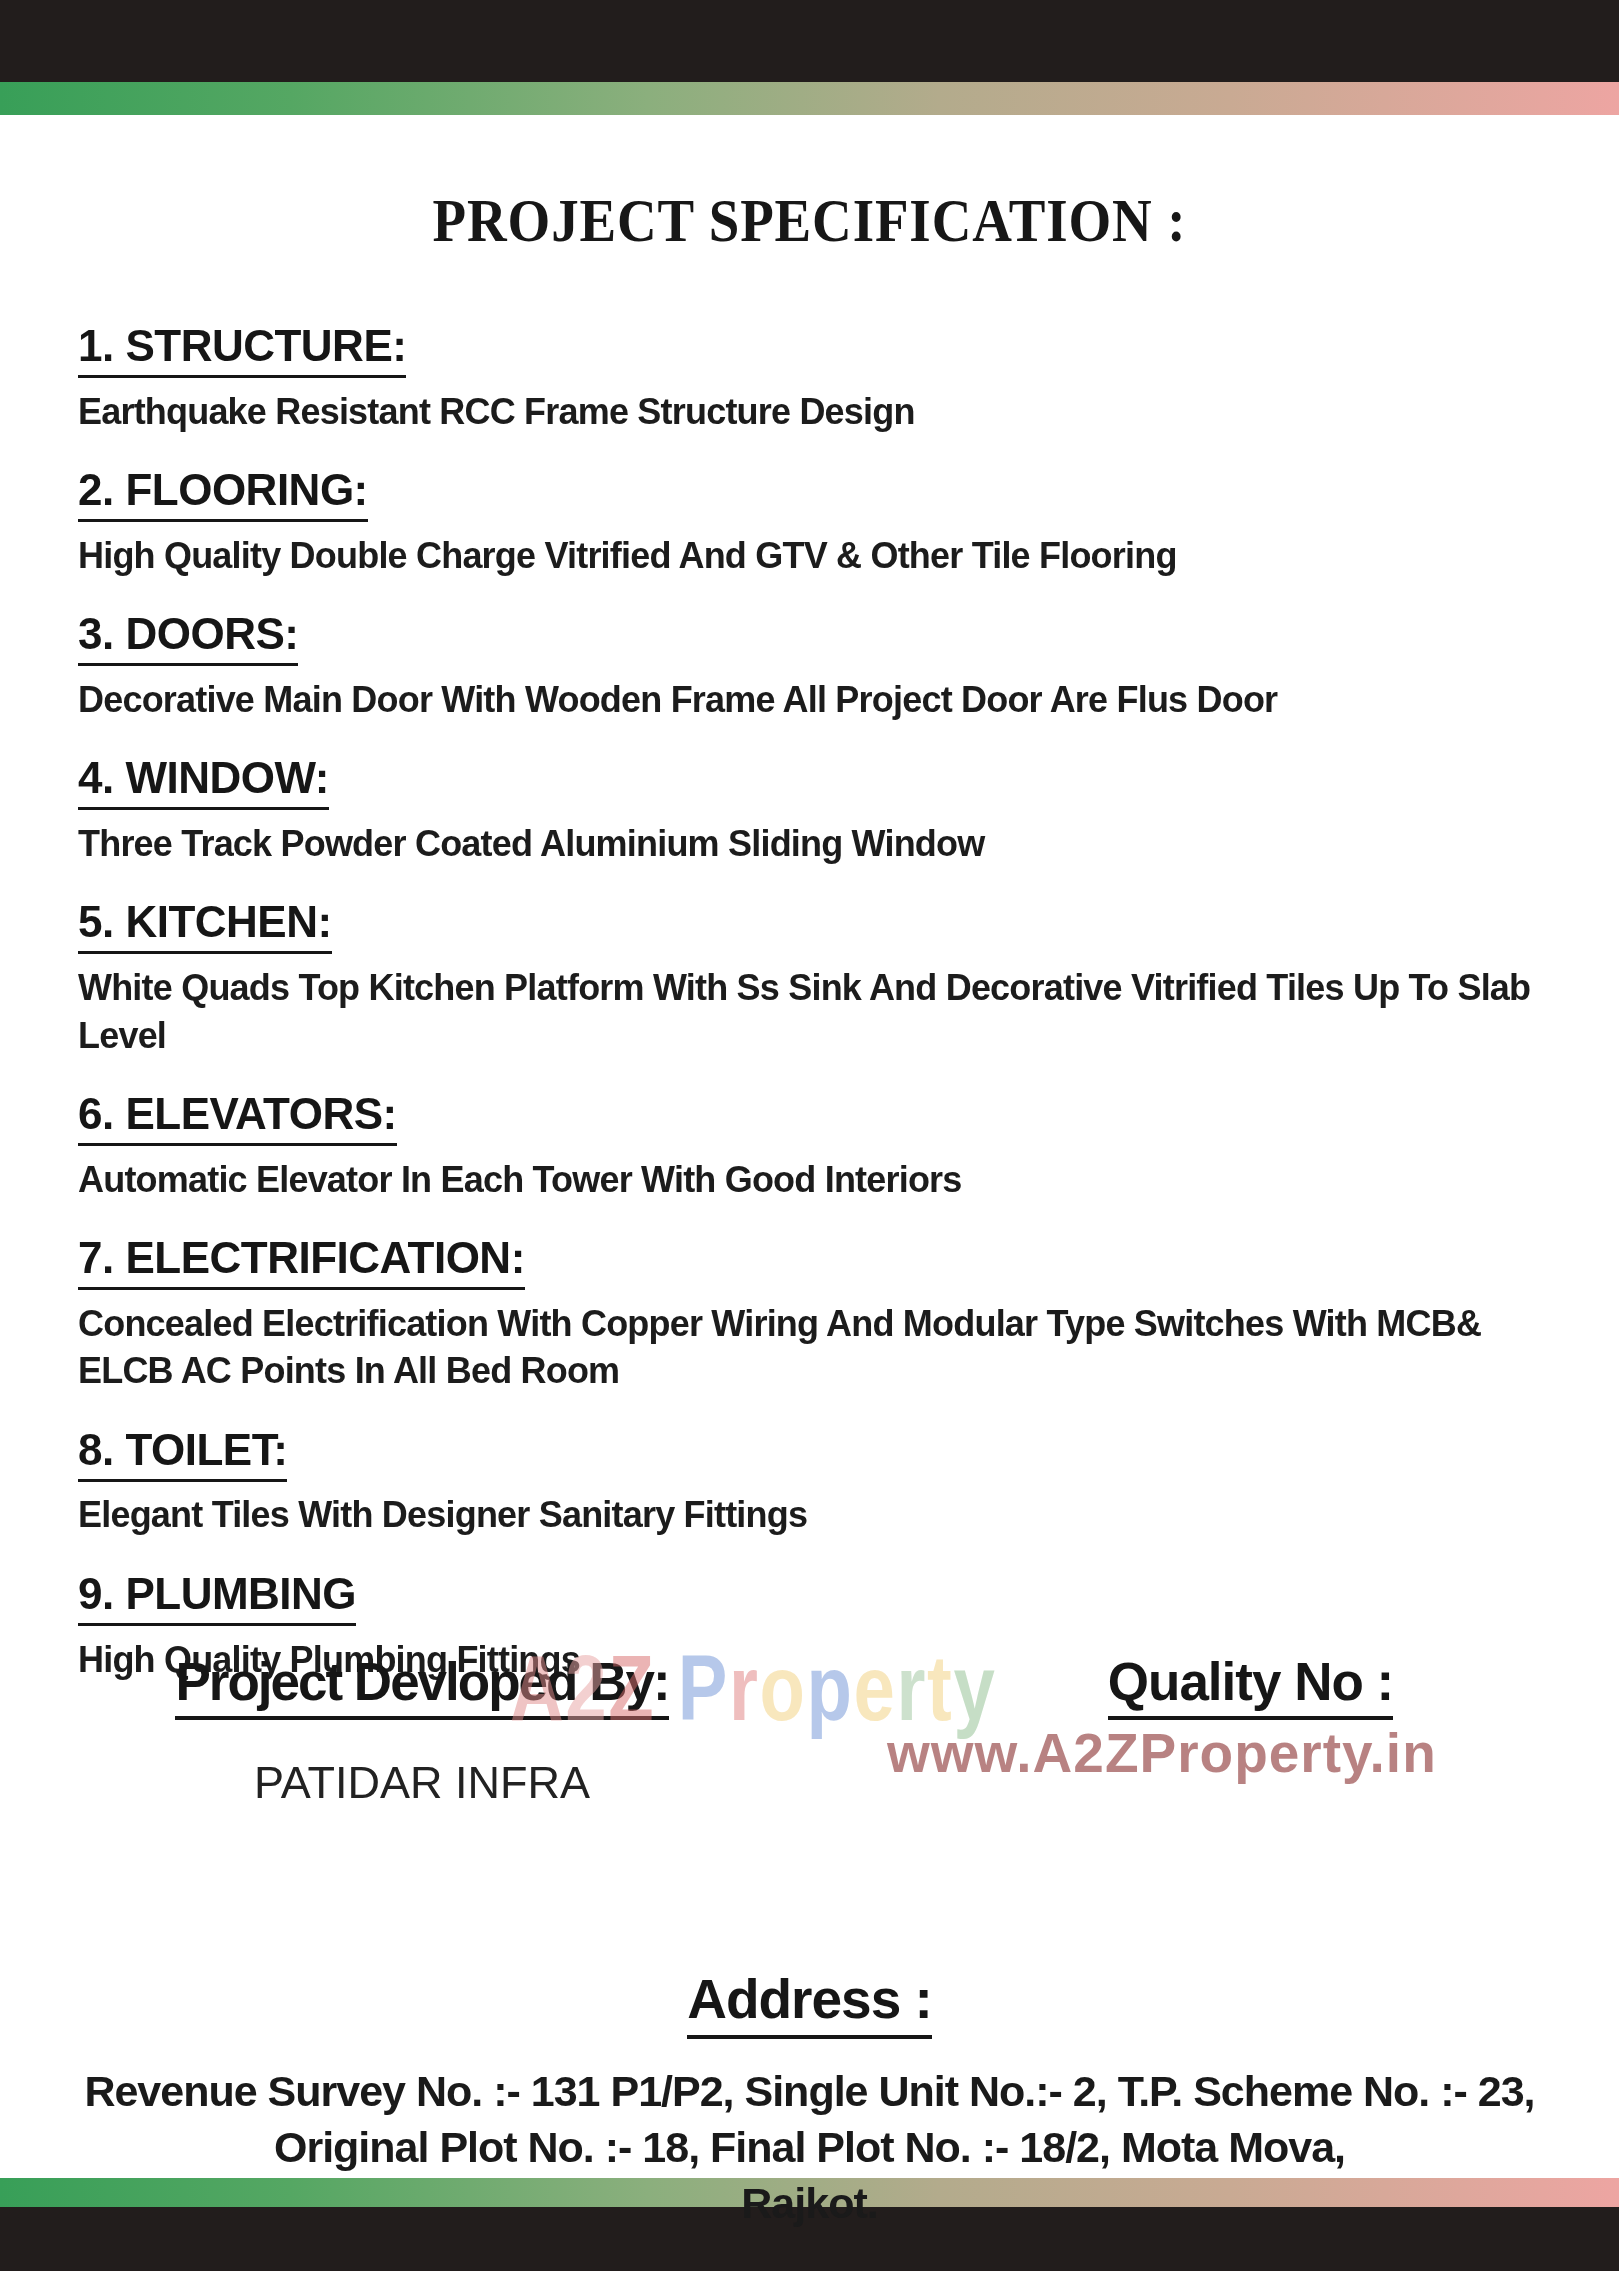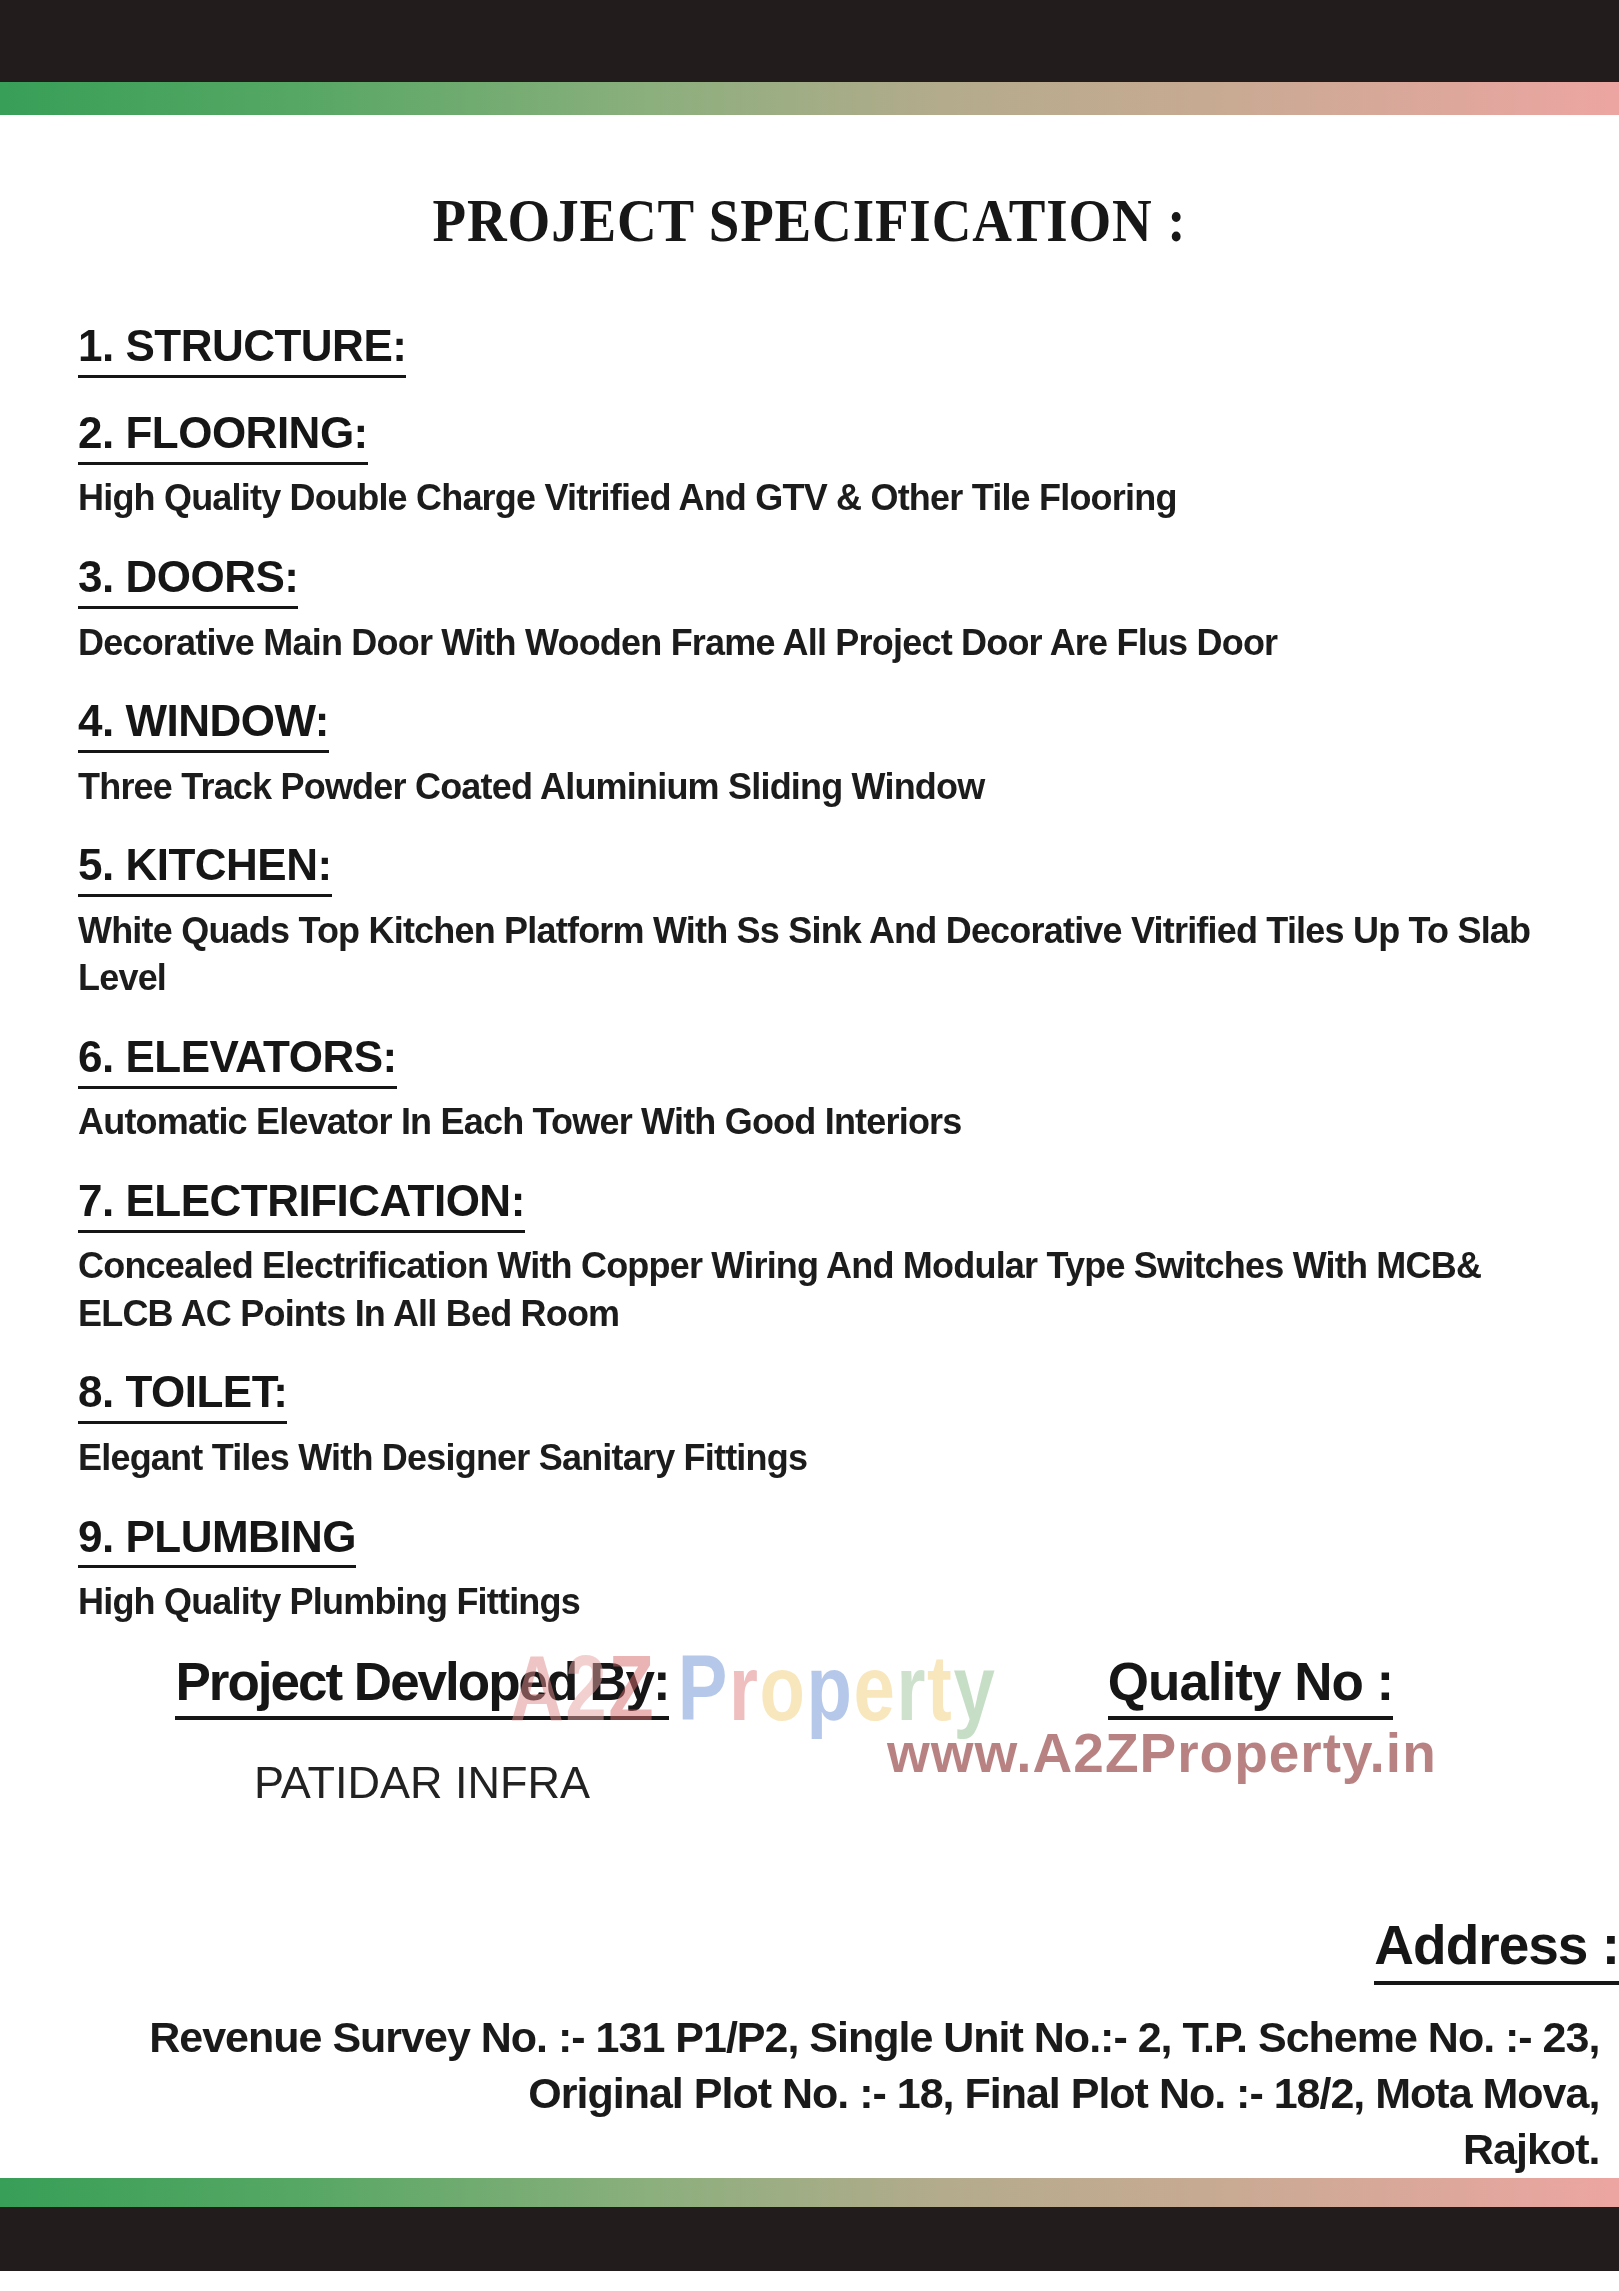--- a/index.html
+++ b/index.html
@@ -69,21 +69,21 @@
   .contact{position:absolute;left:1019px;right:137px;text-align:center;}
   .contact-label{
     display:inline-block;margin:0;
     font-size:53px;font-weight:bold;letter-spacing:-1px;color:#161616;
     border-bottom:4.9px solid #161616;padding-bottom:3.9px;
   }
   .contact-numbers{margin:17.6px 0 0 0;text-align:right;}
   .contact-numbers p{margin:0;font-size:46px;line-height:1.55;font-weight:bold;letter-spacing:-1px;color:#161616;}
 
   
-  .address{position:absolute;top:1913px;left:0;right:0;text-align:right;z-index:2;}
+  .address{position:absolute;top:1967px;left:0;right:0;text-align:center;z-index:2;}
   .address-label{
     display:inline-block;margin:0;
     font-size:55px;font-weight:bold;letter-spacing:-1px;color:#161616;
     border-bottom:4.9px solid #161616;padding-bottom:3.9px;
   }
   .address-lines{margin:25.5px 0 0 0;padding:0 19.6px;}
   .address-lines p{margin:0;font-size:43px;line-height:1.3;font-weight:bold;letter-spacing:-1px;color:#1a1a1a;}
 
   
   .wm-logo{
@@ -106,20 +106,21 @@
 <div class="page">
 
   <div class="bar top"></div>
   <div class="stripe top"></div>
 
   <h1 class="title">PROJECT SPECIFICATION :</h1>
 
   <main class="sections">
     <section class="spec">
       <h2 class="spec-head">1. STRUCTURE:</h2>
+      <p class="spec-body">Earthquake Resistant RCC Frame Structure Design</p>
     </section>
     <section class="spec">
       <h2 class="spec-head">2. FLOORING:</h2>
       <p class="spec-body">High Quality Double Charge Vitrified And GTV &amp; Other Tile Flooring</p>
     </section>
     <section class="spec">
       <h2 class="spec-head">3. DOORS:</h2>
       <p class="spec-body">Decorative Main Door With Wooden Frame All Project Door Are Flus Door</p>
     </section>
     <section class="spec">

